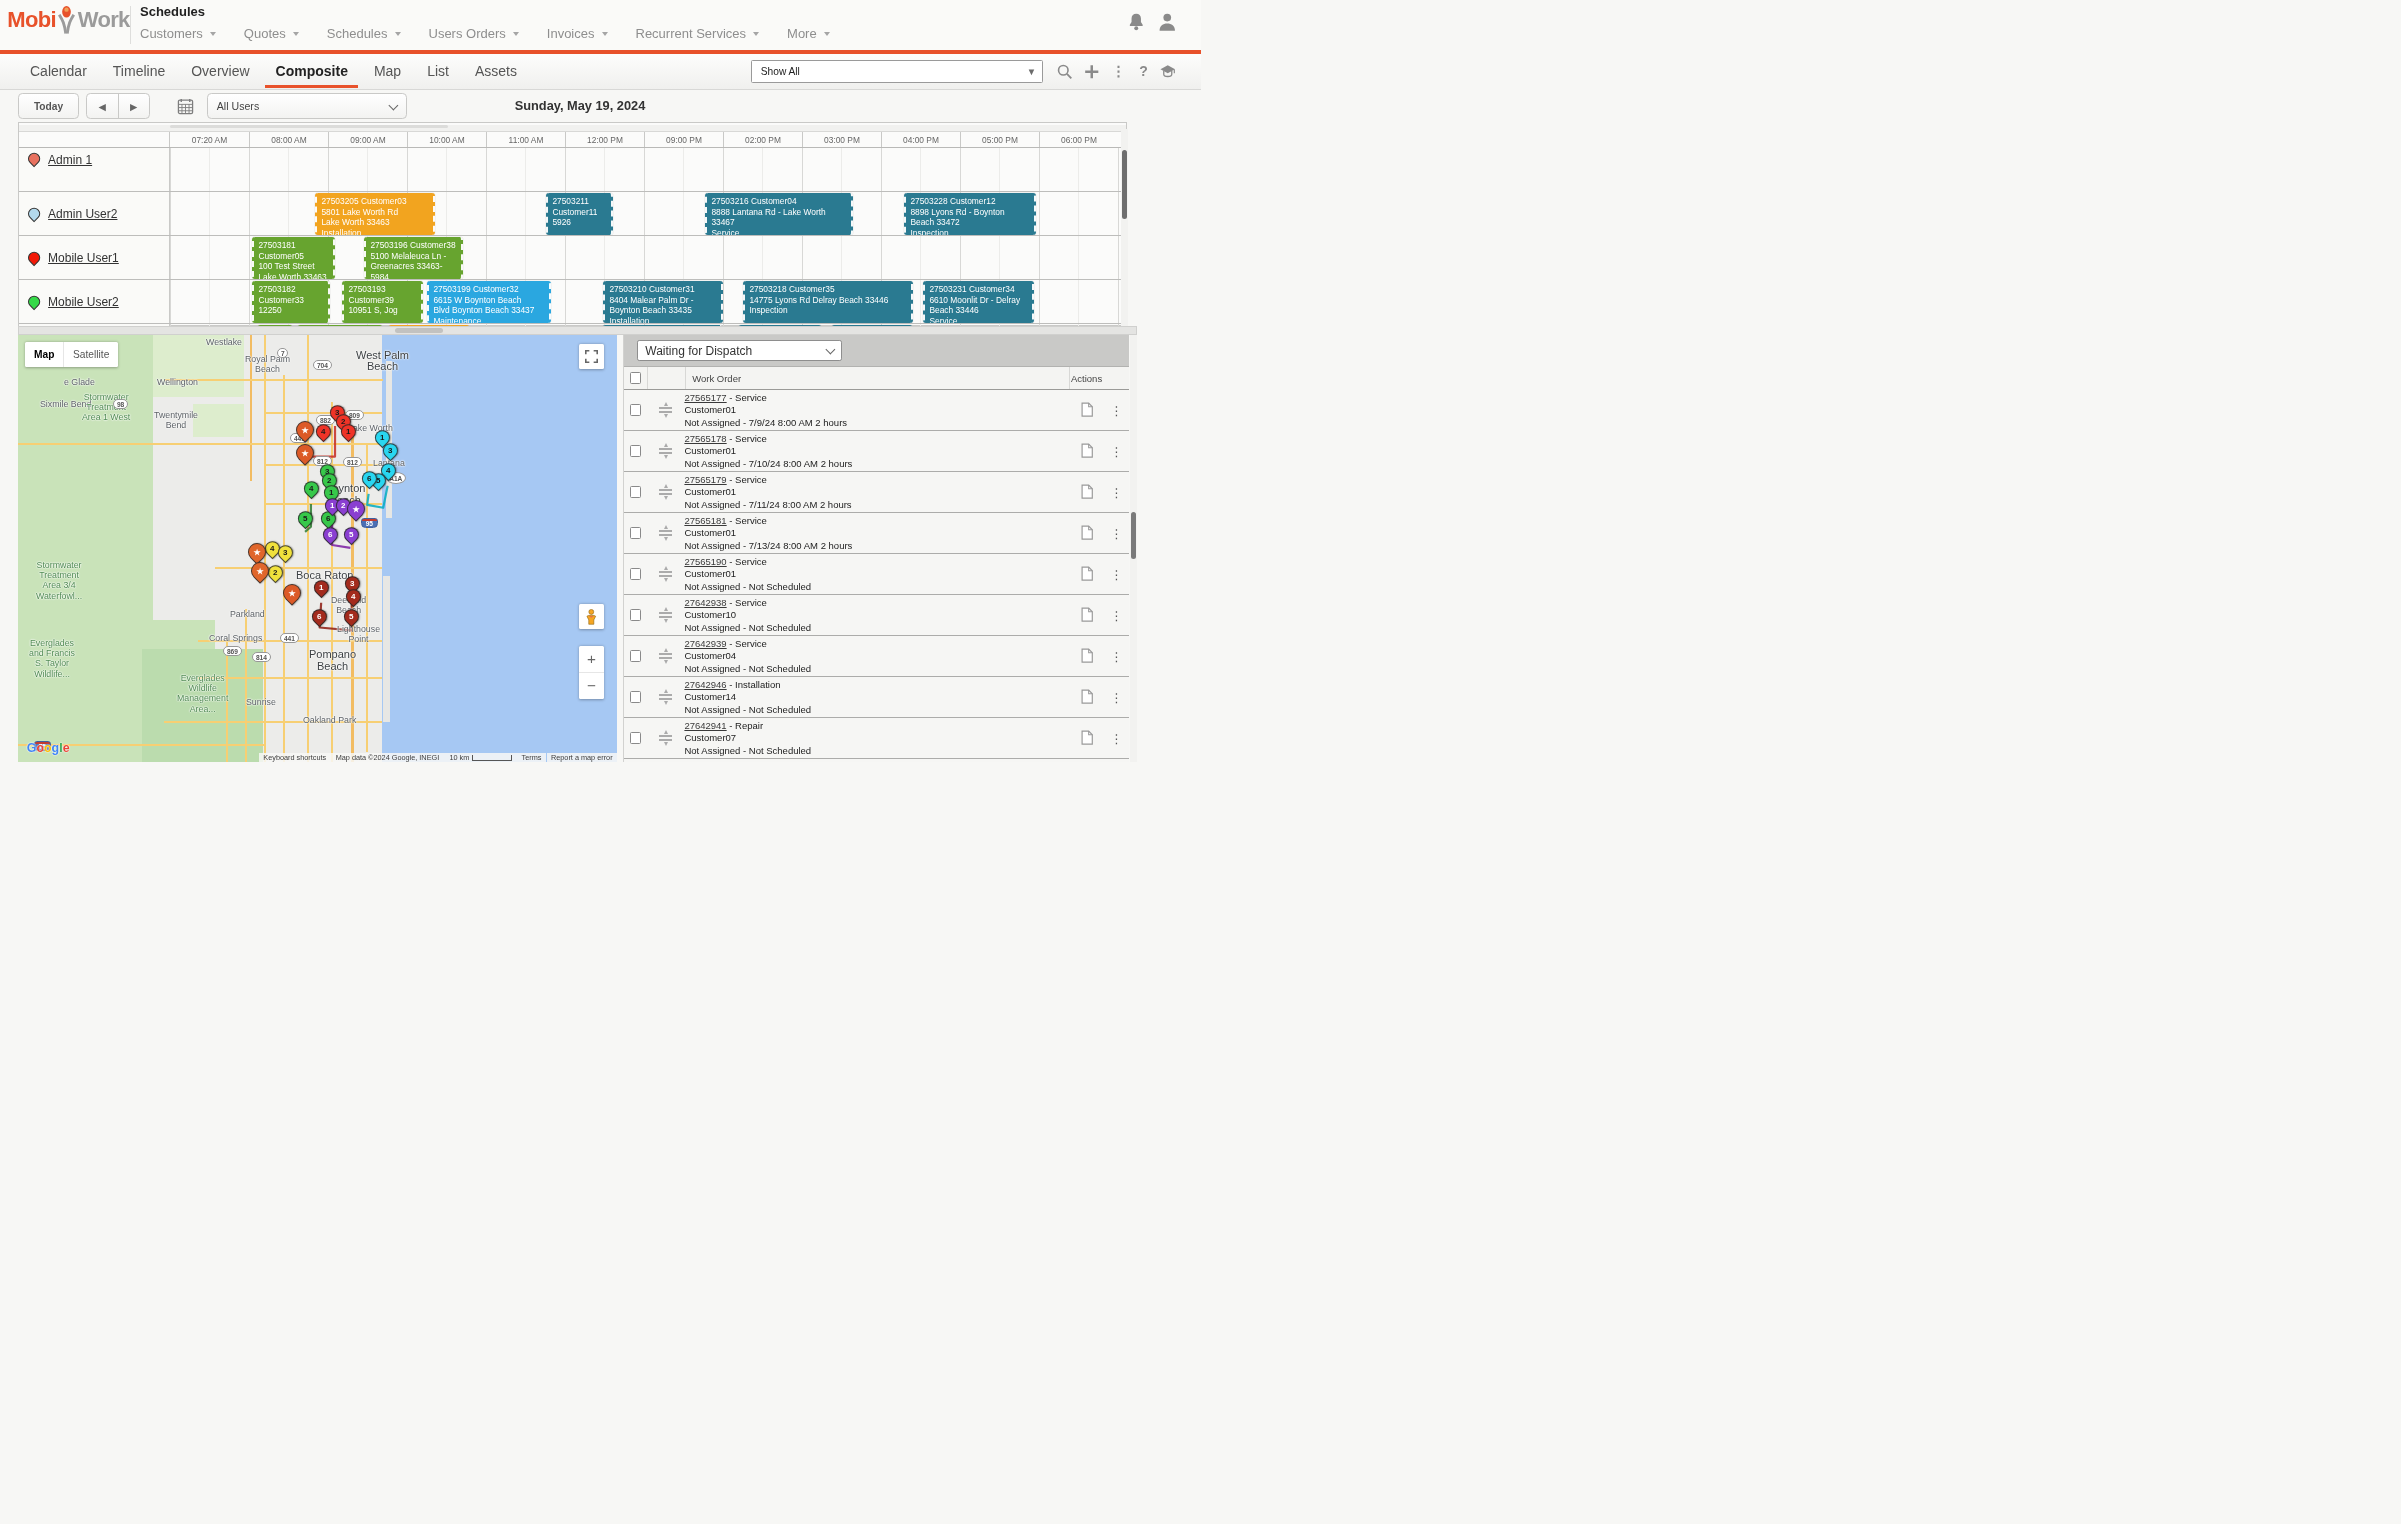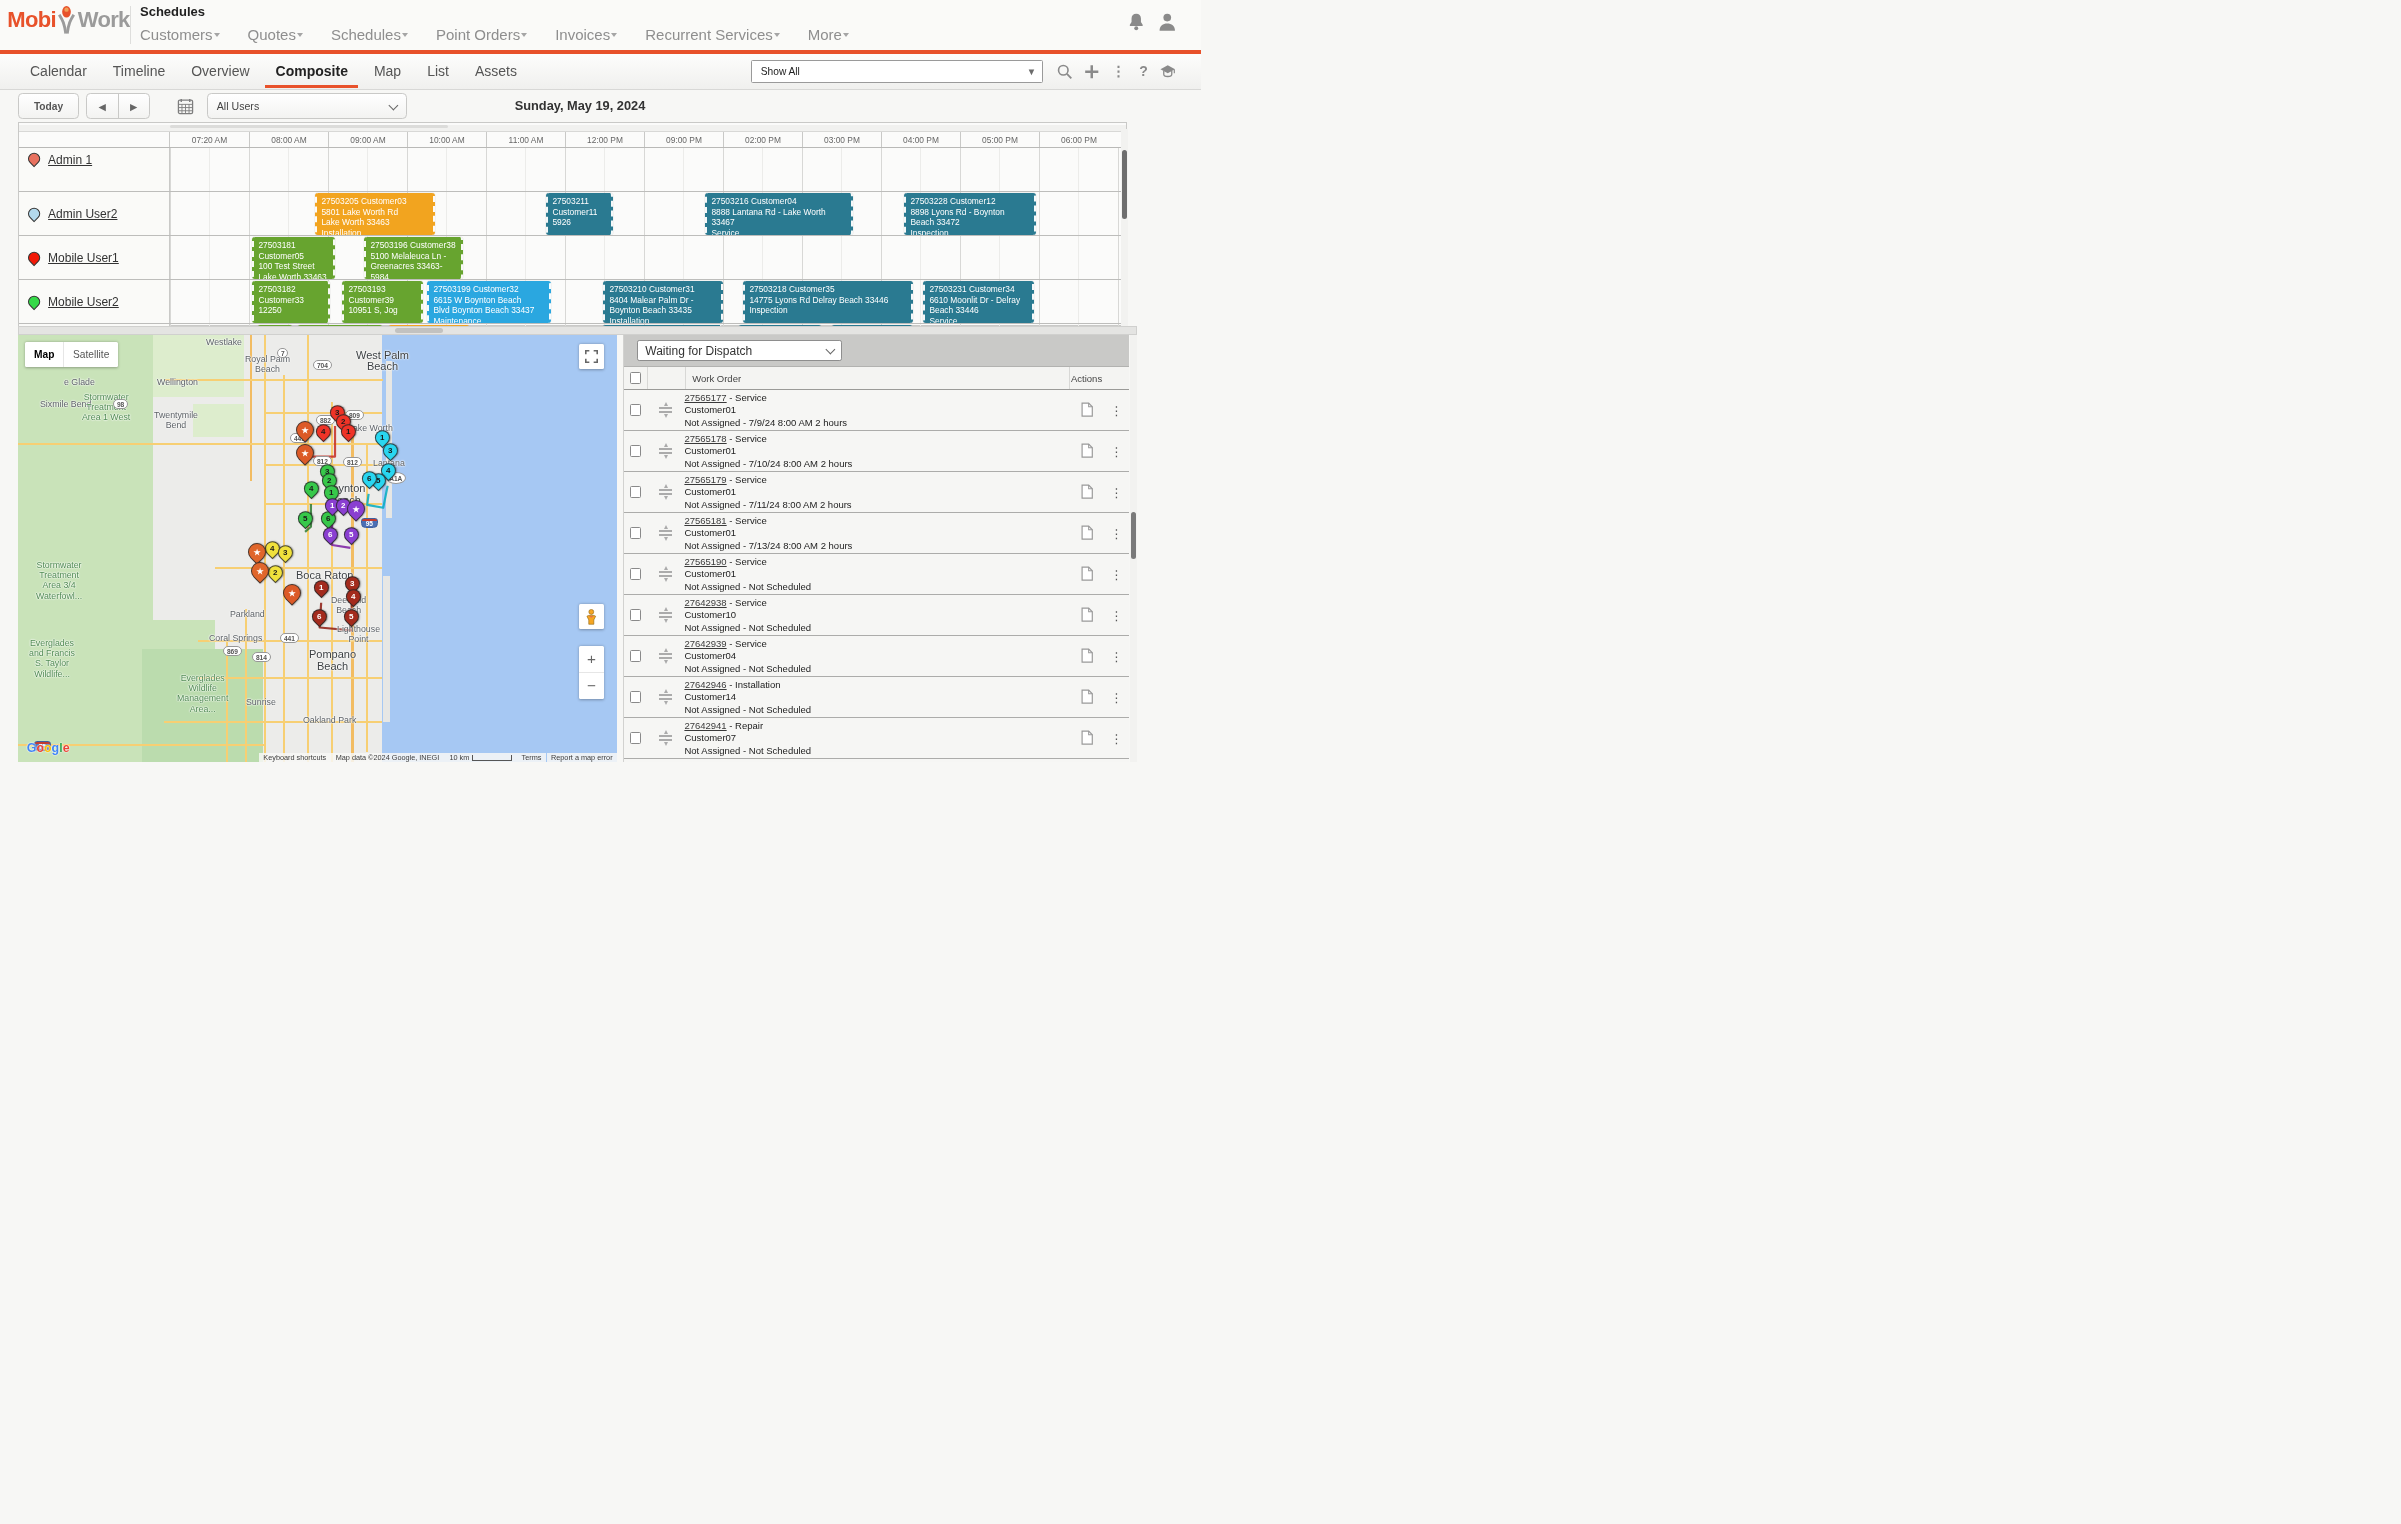--- a/index.html
+++ b/index.html
@@ -8,21 +8,21 @@
   
   .hdr{position:absolute;left:0;top:0;width:1201px;height:54px;background:#FAFAF8;}
   .hdr .obar{position:absolute;left:0;top:50px;width:100%;height:4.4px;background:#E8522B;}
   .logo{position:absolute;left:7.3px;top:5.8px;display:flex;align-items:center;font-weight:800;font-size:22px;letter-spacing:-0.7px;cursor:pointer;}
   .logo .lg1{color:#E8522B;}
   .logo .lg2{color:#9B9B9B;}
   .logo svg{margin:0 1.5px;}
   .hdiv{position:absolute;left:130px;top:5.8px;width:0.7px;height:38px;background:#DEDEDC;}
   .page-title{position:absolute;left:140px;top:4.4px;font-size:13px;font-weight:700;color:#222;}
   .mainnav{position:absolute;left:140px;top:26px;display:flex;gap:28px;}
-  .navitem{display:flex;align-items:center;gap:1px;color:#8E8E8E;font-size:15px;cursor:pointer;}
+  .navitem{display:flex;align-items:center;gap:7px;color:#8E8E8E;font-size:13px;cursor:pointer;}
   .navitem .car{width:0;height:0;border:3.7px solid transparent;border-top:4.4px solid #A5A5A5;margin-top:3.7px;}
   .hico{position:absolute;top:11.7px;width:20.5px;height:20.5px;cursor:pointer;}
 
   
   .tabbar{position:absolute;left:0;top:54px;width:1201px;height:35px;background:linear-gradient(#FDFDFC,#F0F0EE);border-bottom:0.7px solid #D8D8D6;}
   .tabs{position:absolute;left:30px;top:0;height:35px;display:flex;gap:26px;}
   .tab{position:relative;line-height:34px;font-size:14px;color:#555;cursor:pointer;}
   .tab.active{font-weight:700;color:#222;}
   .tab.active::after{content:"";position:absolute;left:-10.2px;right:-10.2px;bottom:1.5px;height:2.9px;background:#E8522B;}
   .fsel{position:absolute;left:751px;top:5.8px;width:292px;height:23.4px;background:#fff;border:0.7px solid #9A9A9A;border-radius:1.5px;display:flex;align-items:center;justify-content:space-between;padding:0 5.8px 0 8.8px;font-size:10.2px;color:#222;cursor:pointer;box-sizing:border-box;}
@@ -147,21 +147,21 @@
         </div>
         <div class="navitem">
           <span>Quotes</span>
           <span class="car"></span>
         </div>
         <div class="navitem">
           <span>Schedules</span>
           <span class="car"></span>
         </div>
         <div class="navitem">
-          <span>Point Orders</span>
+          <span>Users Orders</span>
           <span class="car"></span>
         </div>
         <div class="navitem">
           <span>Invoices</span>
           <span class="car"></span>
         </div>
         <div class="navitem">
           <span>Recurrent Services</span>
           <span class="car"></span>
         </div>

